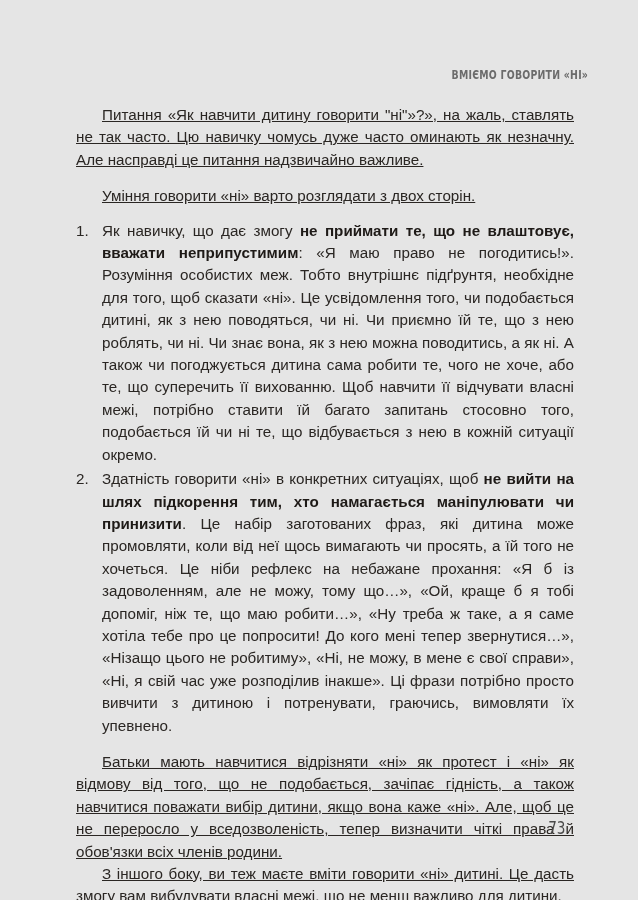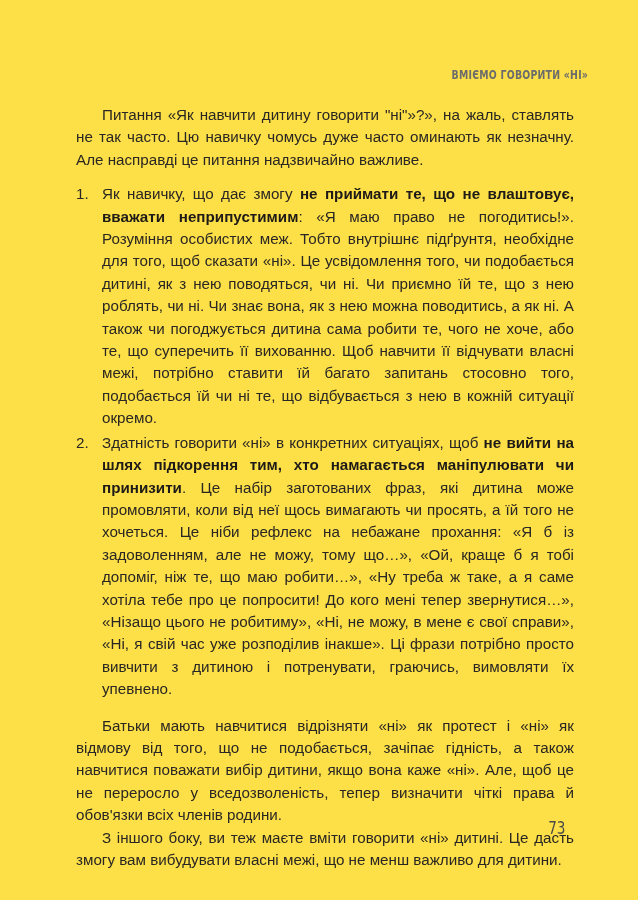--- a/index.html
+++ b/index.html
@@ -1,29 +1,29 @@
 <!DOCTYPE html>
 <html><head>
 <meta charset="utf-8">
 <style>
   html, body { margin: 0; padding: 0; background: #ffffff; }
   body { width: 638px; height: 900px; position: relative; overflow: hidden; }
-  .page { position: absolute; left: 0; top: 0; width: 638px; height: 900px; background: #fde047; }
+  .page { position: absolute; left: 0; top: 0; width: 638px; height: 900px; background: #e5e5e5; }
   .running-head {
     position: absolute; right: 50px; top: 68px;
     font-family: "DejaVu Sans", sans-serif; font-weight: bold;
     font-size: 12px; letter-spacing: 0.3px; color: #6b6b6b;
     transform: scaleX(0.78); transform-origin: right center;
   }
   .body-text {
     position: absolute; left: 76px; top: 104px; width: 498px;
     font-family: "Liberation Sans", sans-serif; font-size: 15.2px;
     line-height: 22.4px; color: #2a2623; text-align: justify;
   }
-  p { margin: 0; }
+  p { margin: 0; text-decoration: underline; }
   .indent { text-indent: 26px; }
   .gap { margin-top: 14px; }
   ol { list-style: none; margin: 12px 0 0 0; padding: 0; }
   ol li { position: relative; padding-left: 26px; text-align: justify; }
   ol li + li { margin-top: 2px; }
   .num { position: absolute; left: 0; top: 0; }
   b { font-weight: bold; color: #1e1a17; }
   .page-number {
     position: absolute; left: 546px; top: 818px;
     font-family: "DejaVu Sans", sans-serif; font-size: 17px; color: #4a4a4a;
@@ -31,20 +31,21 @@
   }
 </style>
 </head>
 <body>
 
 <div class="page">
   <div class="running-head">ВМІЄМО ГОВОРИТИ «НІ»</div>
 
   <div class="body-text">
     <p class="indent">Питання «Як навчити дитину говорити "ні"»?», на жаль, ставлять не так часто. Цю навичку чомусь дуже часто оминають як незначну. Але насправді це питання надзвичайно важливе.</p>
+    <p class="indent gap">Уміння говорити «ні» варто розглядати з двох сторін.</p>
 
     <ol>
       <li>
         <span class="num">1.</span><span>Як навичку, що дає змогу </span><b>не приймати те, що не влаштовує, вважати неприпустимим</b><span>: «Я маю право не погодитись!». Розуміння особистих меж. Тобто внутрішнє підґрунтя, необхідне для того, щоб сказати «ні». Це усвідомлення того, чи подобається дитині, як з нею поводяться, чи ні. Чи приємно їй те, що з нею роблять, чи ні. Чи знає вона, як з нею можна поводитись, а як ні. А також чи погоджується дитина сама робити те, чого не хоче, або те, що суперечить її вихованню. Щоб навчити її відчувати власні межі, потрібно ставити їй багато запитань стосовно того, подобається їй чи ні те, що відбувається з нею в кожній ситуації окремо.</span>
       </li>
       <li>
         <span class="num">2.</span><span>Здатність говорити «ні» в конкретних ситуаціях, щоб </span><b>не вийти на шлях підкорення тим, хто намагається маніпулювати чи принизити</b><span>. Це набір заготованих фраз, які дитина може промовляти, коли від неї щось вимагають чи просять, а їй того не хочеться. Це ніби рефлекс на небажане прохання: «Я б із задоволенням, але не можу, тому що…», «Ой, краще б я тобі допоміг, ніж те, що маю робити…», «Ну треба ж таке, а я саме хотіла тебе про це попросити! До кого мені тепер звернутися…», «Нізащо цього не робитиму», «Ні, не можу, в мене є свої справи», «Ні, я свій час уже розподілив інакше». Ці фрази потрібно просто вивчити з дитиною і потренувати, граючись, вимовляти їх упевнено.</span>
       </li>
     </ol>
 

